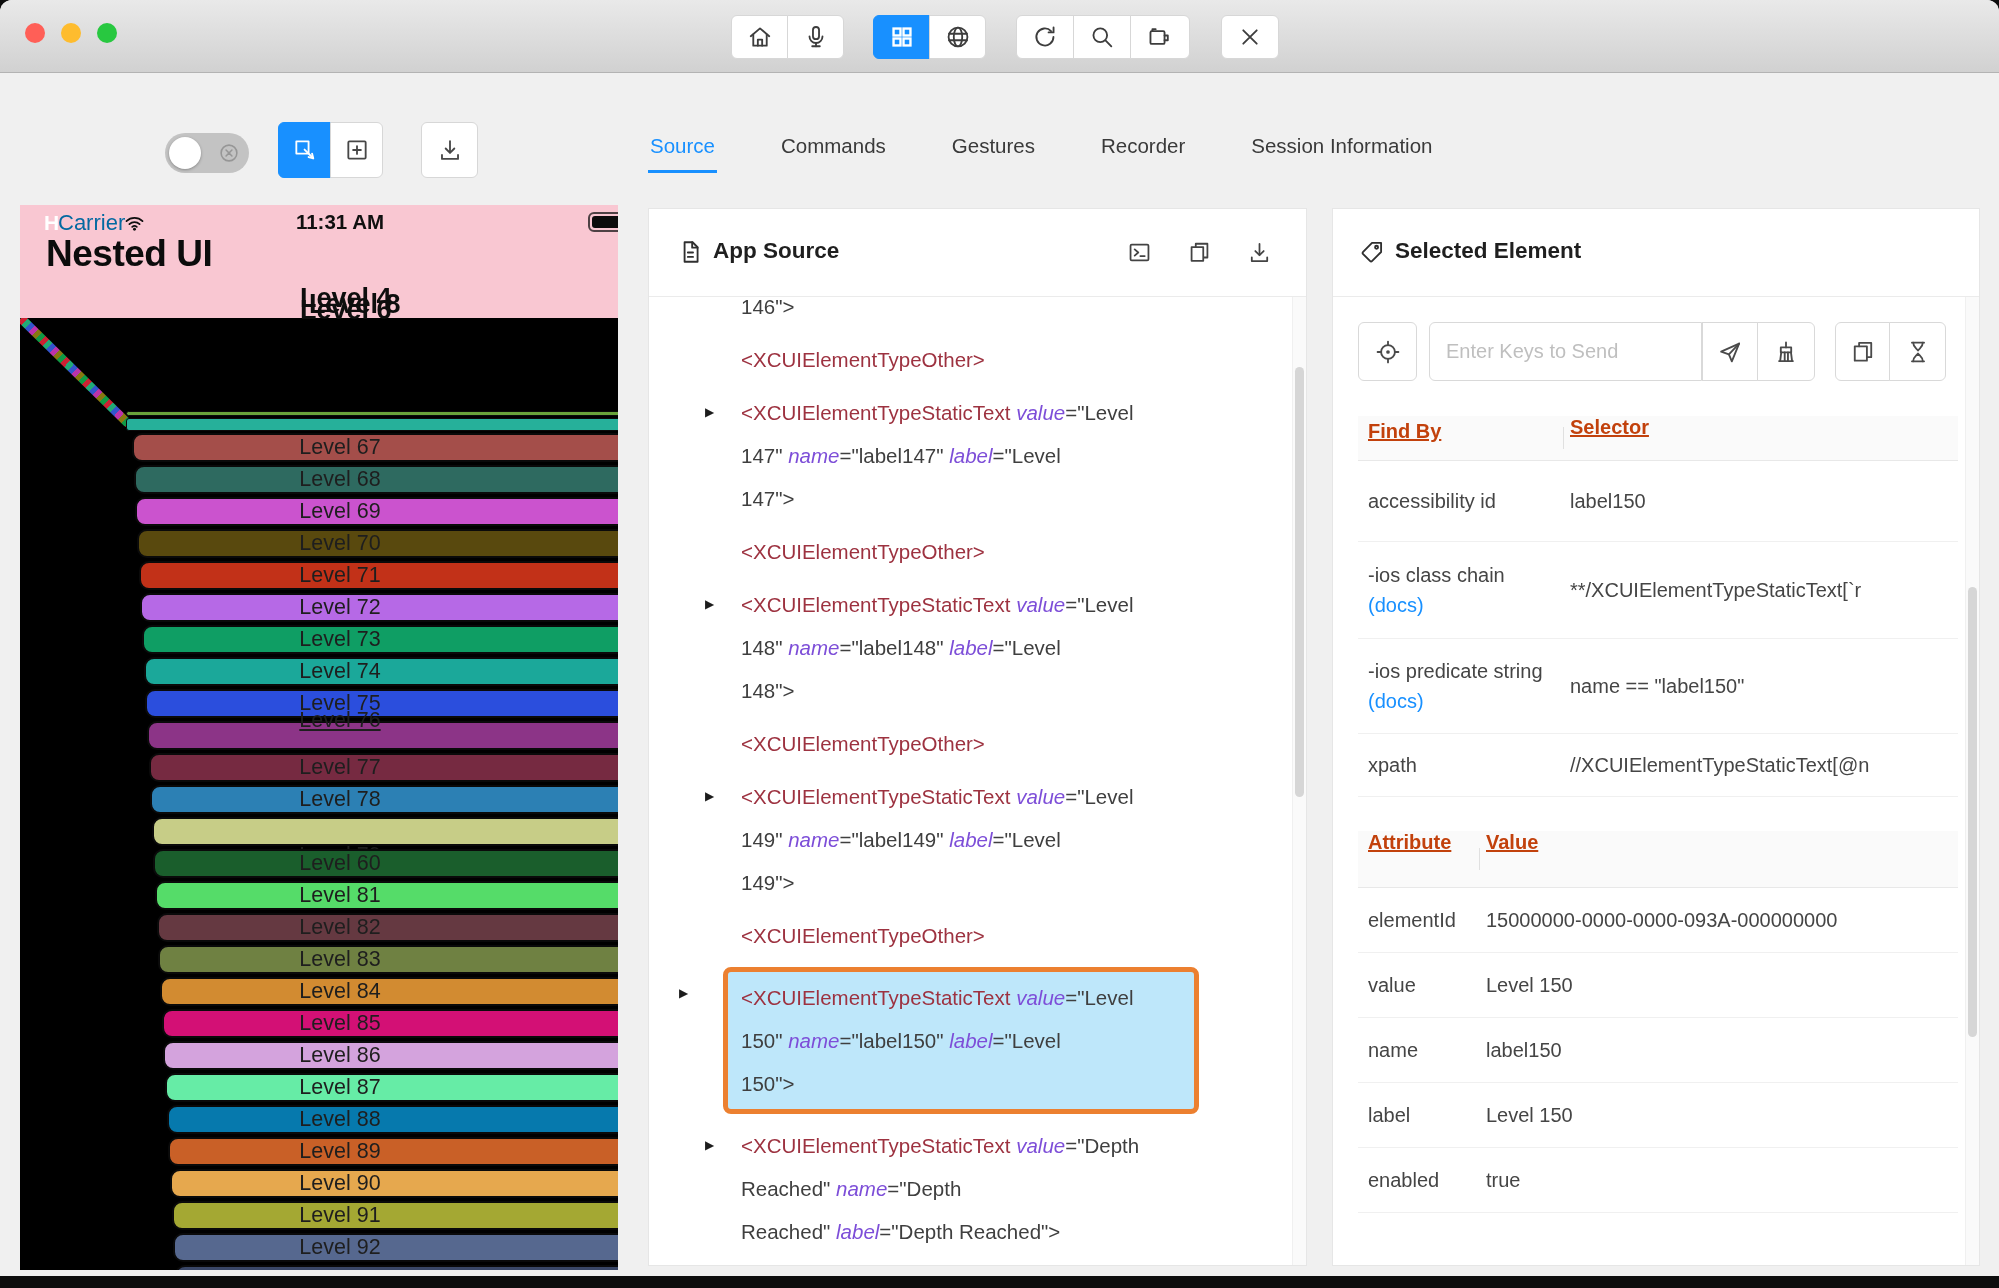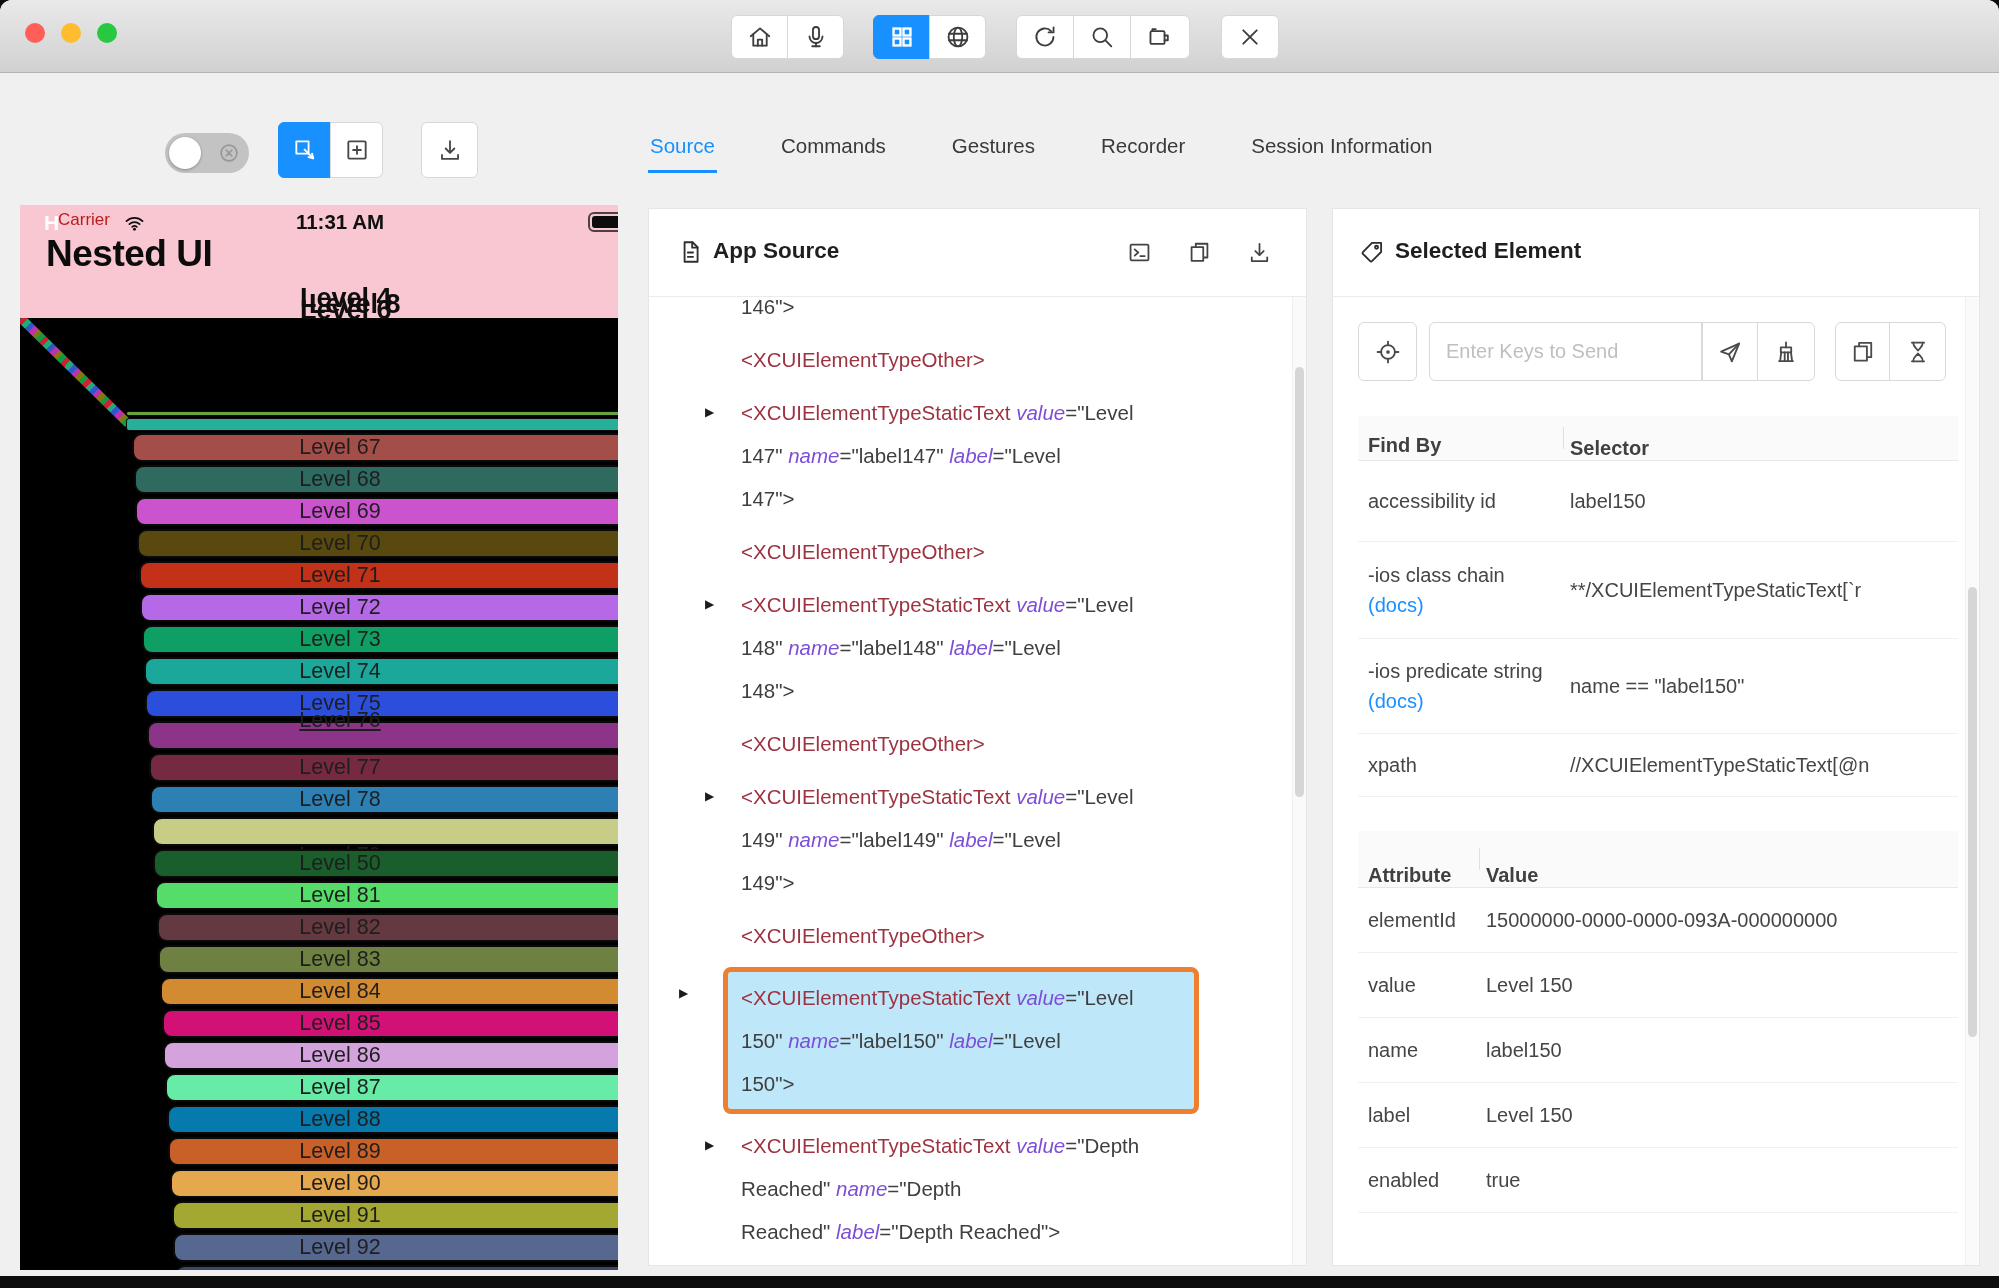--- a/index.html
+++ b/index.html
@@ -27,21 +27,21 @@
   #btn-select{left:278px;width:53px;background:#1890ff;border-color:#1890ff;color:#fff;border-radius:6px 0 0 6px;}
   #btn-plus{left:330px;width:53px;border-radius:0 6px 6px 0;}
   #btn-shot{left:421px;width:57px;border-radius:6px;}
   #tabs{position:absolute;left:648px;top:134px;display:flex;gap:62px;font-size:20.5px;color:#3a3a3a;}
   .tab{padding:0 2px 12px 2px;cursor:pointer;}
   .tab.active{color:#1890ff;border-bottom:3px solid #1890ff;}
   
   #phone{position:absolute;left:20px;top:205px;width:598px;height:1065px;background:#000;overflow:hidden;}
   #phone-header{position:absolute;left:0;top:0;width:100%;height:113px;background:#f9c7d2;}
   #ph-hidden{position:absolute;left:24px;top:6px;color:#fff;font-weight:700;font-size:21px;}
-  #ph-carrier{position:absolute;left:38px;top:5px;font-size:17px;color:#b91c1c;}
+  #ph-carrier{position:absolute;left:38px;top:5px;font-size:22px;color:#0369a1;}
   #ph-wifi{position:absolute;left:102px;top:4px;width:25px;height:25px;color:#101010;}
   #ph-time{position:absolute;left:0;top:5px;width:640px;text-align:center;font-size:20.5px;font-weight:600;color:#101010;}
   #ph-batt{position:absolute;left:568px;top:7px;width:40px;height:20px;border:2px solid rgba(20,20,20,.75);
            border-radius:6px;box-sizing:border-box;}
   #ph-batt .fill{position:absolute;left:2px;top:2px;right:2px;bottom:2px;background:#0c0c0c;border-radius:3px;}
   #ph-title{position:absolute;left:26px;top:28px;font-size:37px;font-weight:800;color:#0c0c0c;letter-spacing:-.5px;}
   .blob{position:absolute;font-size:27px;font-weight:700;color:#0e0e0e;}
   #chain{position:absolute;left:4px;top:110px;width:152px;height:9px;transform:rotate(44.5deg);
          transform-origin:0 0;border-radius:3px;
          background:repeating-linear-gradient(90deg,#c23 0 5px,#2a7 5px 10px,#35c 10px 15px,#b3a 15px 20px,#871 20px 25px,#194 25px 30px);}
@@ -71,21 +71,21 @@
   .xentry.hl{background:#bee7fa;border:5px solid #ec8030;border-radius:8px;width:476px;
              margin-left:-18px;padding:4px 8px 4px 13px;box-sizing:border-box;}
   
   .selbtn{position:absolute;top:113px;height:59px;background:#fff;border:1px solid #d9d9d9;
           display:flex;align-items:center;justify-content:center;color:#4a4a4a;box-sizing:border-box;border-radius:6px;}
   #keys-input{position:absolute;left:96px;top:113px;width:273px;height:59px;border:1px solid #d9d9d9;
           border-radius:6px 0 0 6px;box-sizing:border-box;padding:0 16px;font-size:20px;color:#333;
           font-family:"Liberation Sans",sans-serif;outline:none;}
   #keys-input::placeholder{color:#bfbfbf;}
   .table{position:absolute;left:25px;width:600px;font-size:20px;color:#454545;}
-  .thead{display:flex;background:#fafafa;border-bottom:1px solid #e8e8e8;font-weight:600;color:#404040;align-items:flex-end;position:relative;}
+  .thead{display:flex;background:#fafafa;border-bottom:1px solid #e8e8e8;font-weight:600;color:#c2410c;align-items:flex-start;position:relative;text-decoration:underline;}
   .thead .divider{position:absolute;width:1px;height:22px;background:#e0e0e0;top:50%;margin-top:-11px;}
   .trow{display:flex;border-bottom:1px solid #f0f0f0;align-items:center;}
   .cell{padding:0 8px 0 10px;box-sizing:border-box;overflow:hidden;white-space:nowrap;}
   .docs{color:#1890ff;cursor:pointer;}
   .findcell1{width:205px;flex:none;white-space:normal;line-height:30px;}
   .attrcell1{width:121px;flex:none;}
   .cell2{flex:1;padding-left:7px;}
 </style>
 </head>
 <body>
@@ -245,21 +245,21 @@
         <div class="lvllabel" style="top: 486px;">Level 75</div>
         <div class="lvlbar" style="left: 126.85px; top: 516px; height: 29px; width: 511.15px; background: rgb(140, 52, 135);"></div>
         <div class="lvllabel" style="top: 503px; text-decoration: underline;">Level 76</div>
         <div class="lvlbar" style="left: 128.5px; top: 548px; height: 29px; width: 509.5px; background: rgb(118, 42, 65);"></div>
         <div class="lvllabel" style="top: 550px;">Level 77</div>
         <div class="lvlbar" style="left: 130.15px; top: 580px; height: 29px; width: 507.85px; background: rgb(44, 128, 180);"></div>
         <div class="lvllabel" style="top: 582px;">Level 78</div>
         <div class="lvlbar" style="left: 131.8px; top: 612px; height: 29px; width: 506.2px; background: rgb(199, 205, 135);"></div>
         <div class="lvllabel" style="top: 614px; margin-top: 24px;">Level 79</div>
         <div class="lvlbar" style="left: 133.45px; top: 644px; height: 29px; width: 504.55px; background: rgb(26, 94, 44);"></div>
-        <div class="lvllabel" style="top: 646px;">Level 50</div>
+        <div class="lvllabel" style="top: 646px;">Level 60</div>
         <div class="lvlbar" style="left: 135.1px; top: 676px; height: 29px; width: 502.9px; background: rgb(85, 220, 105);"></div>
         <div class="lvllabel" style="top: 678px;">Level 81</div>
         <div class="lvlbar" style="left: 136.75px; top: 708px; height: 29px; width: 501.25px; background: rgb(101, 57, 65);"></div>
         <div class="lvllabel" style="top: 710px;">Level 82</div>
         <div class="lvlbar" style="left: 138.4px; top: 740px; height: 29px; width: 499.6px; background: rgb(111, 129, 66);"></div>
         <div class="lvllabel" style="top: 742px;">Level 83</div>
         <div class="lvlbar" style="left: 140.05px; top: 772px; height: 29px; width: 497.95px; background: rgb(210, 139, 49);"></div>
         <div class="lvllabel" style="top: 774px;">Level 84</div>
         <div class="lvlbar" style="left: 141.7px; top: 804px; height: 29px; width: 496.3px; background: rgb(211, 16, 117);"></div>
         <div class="lvllabel" style="top: 806px;">Level 85</div>

